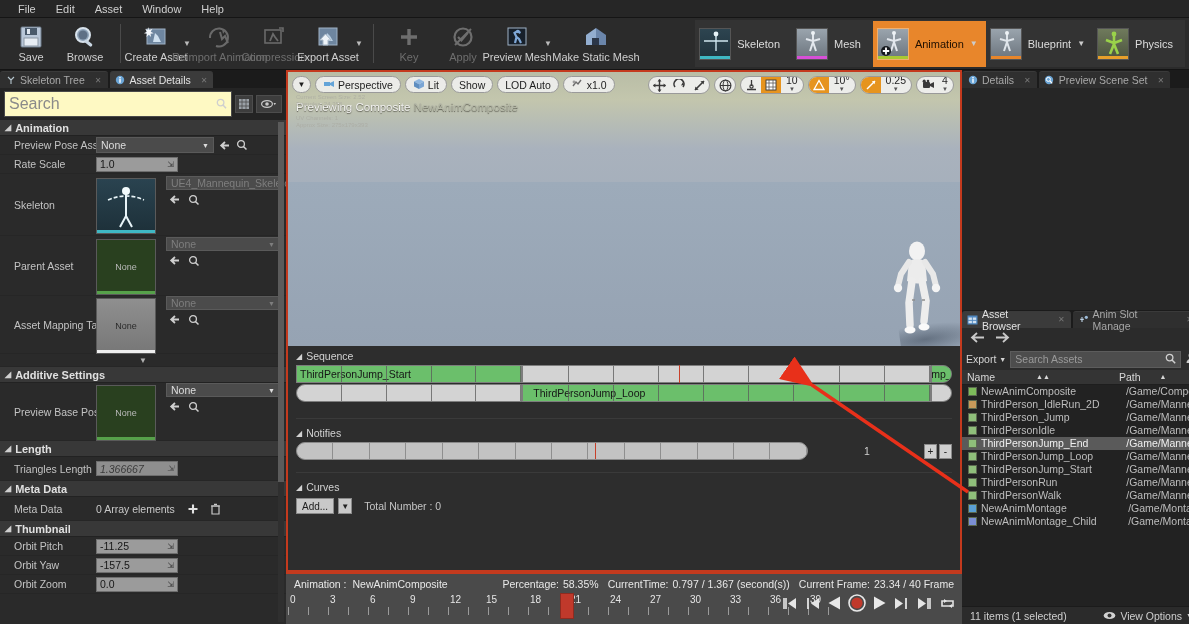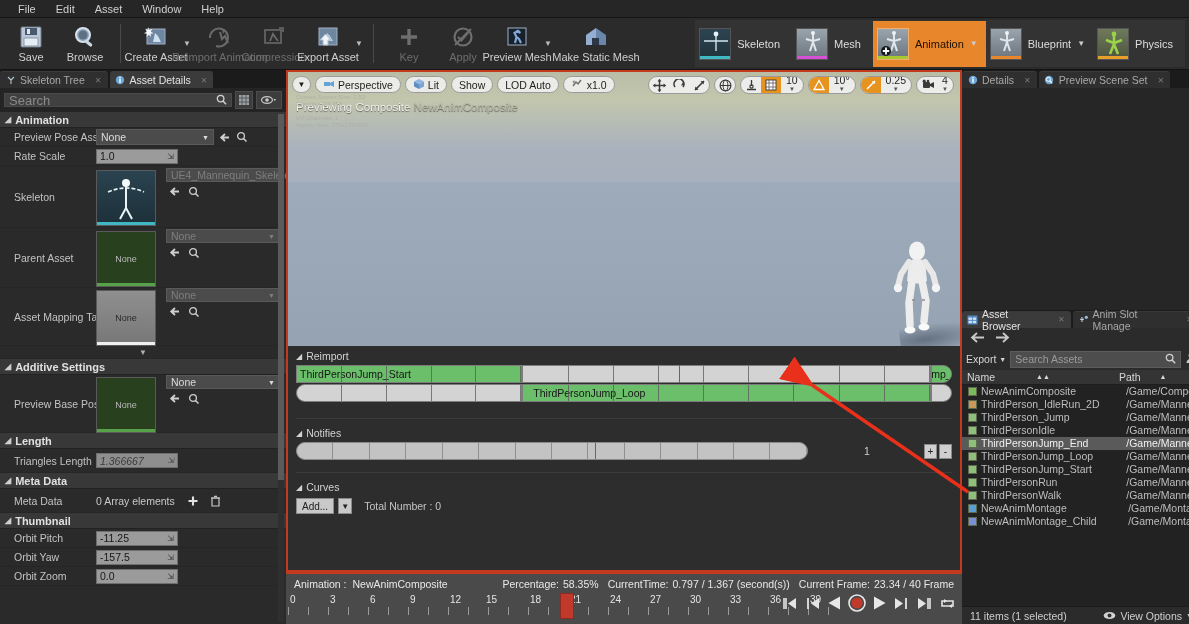--- a/index.html
+++ b/index.html
@@ -67,22 +67,22 @@
     font-size: 10.5px; color: #a8a8a8; cursor: pointer; position: relative;
     border-top: 1px solid #3a3a3a;
   }
   .tab.active { background: #3b3b3b; color: #e2e2e2; }
   .tab .x { font-size: 8px; color: #777; margin-left: 6px; }
   .tab .ti { width: 11px; height: 11px; display:flex; align-items:center; justify-content:center; }
 
   
   .searchrow { display: flex; align-items: center; gap: 3px; padding: 3px 4px; background: #242424; }
   .searchbox {
-    flex: 1; height: 14px; background: #404040; border: 1px solid #4a4a4a;
-    display: flex; align-items: center; padding: 0 4px; color: #8a8a8a; font-size: 13px;
+    flex: 1; height: 26px; background: #fef9c3; border: 1px solid #4a4a4a;
+    display: flex; align-items: center; padding: 0 4px; color: #8a8a8a; font-size: 16px;
     justify-content: space-between;
   }
   .sq-btn { width: 18px; height: 18px; display:flex; align-items:center; justify-content:center; background:#3d3d3d; border:1px solid #4d4d4d; cursor:pointer;}
 
   
   .details { flex: 1; overflow: hidden; background: #2a2a2a; position: relative; }
   .sec-hdr {
     height: 16px; background: #383838; display: flex; align-items: center;
     padding-left: 5px; font-weight: bold; font-size: 11px; color: #e0e0e0;
     border-bottom: 1px solid #222;
@@ -827,21 +827,21 @@
           <span>Previewing Composite </span><span class="dim">NewAnimComposite</span>
         </div>
         <div class="vp-stats" style="margin-top:2px">UV Channels: 1</div>
         <div class="vp-stats">Approx Size: 275x179x393</div>
       </div>
     </div>
 
     <div class="comp-panel">
       <div class="tr-hdr">
         <span class="tri">◢</span>
-        <span>Reimport</span>
+        <span>Sequence</span>
       </div>
       <div class="track-area">
         <div class="seg-row">
           <div class="seg green" style="left:0%;width:34.5%">
             <div class="ticks">
                 <i></i>
                 <i></i>
                 <i></i>
                 <i></i>
                 <i></i>

